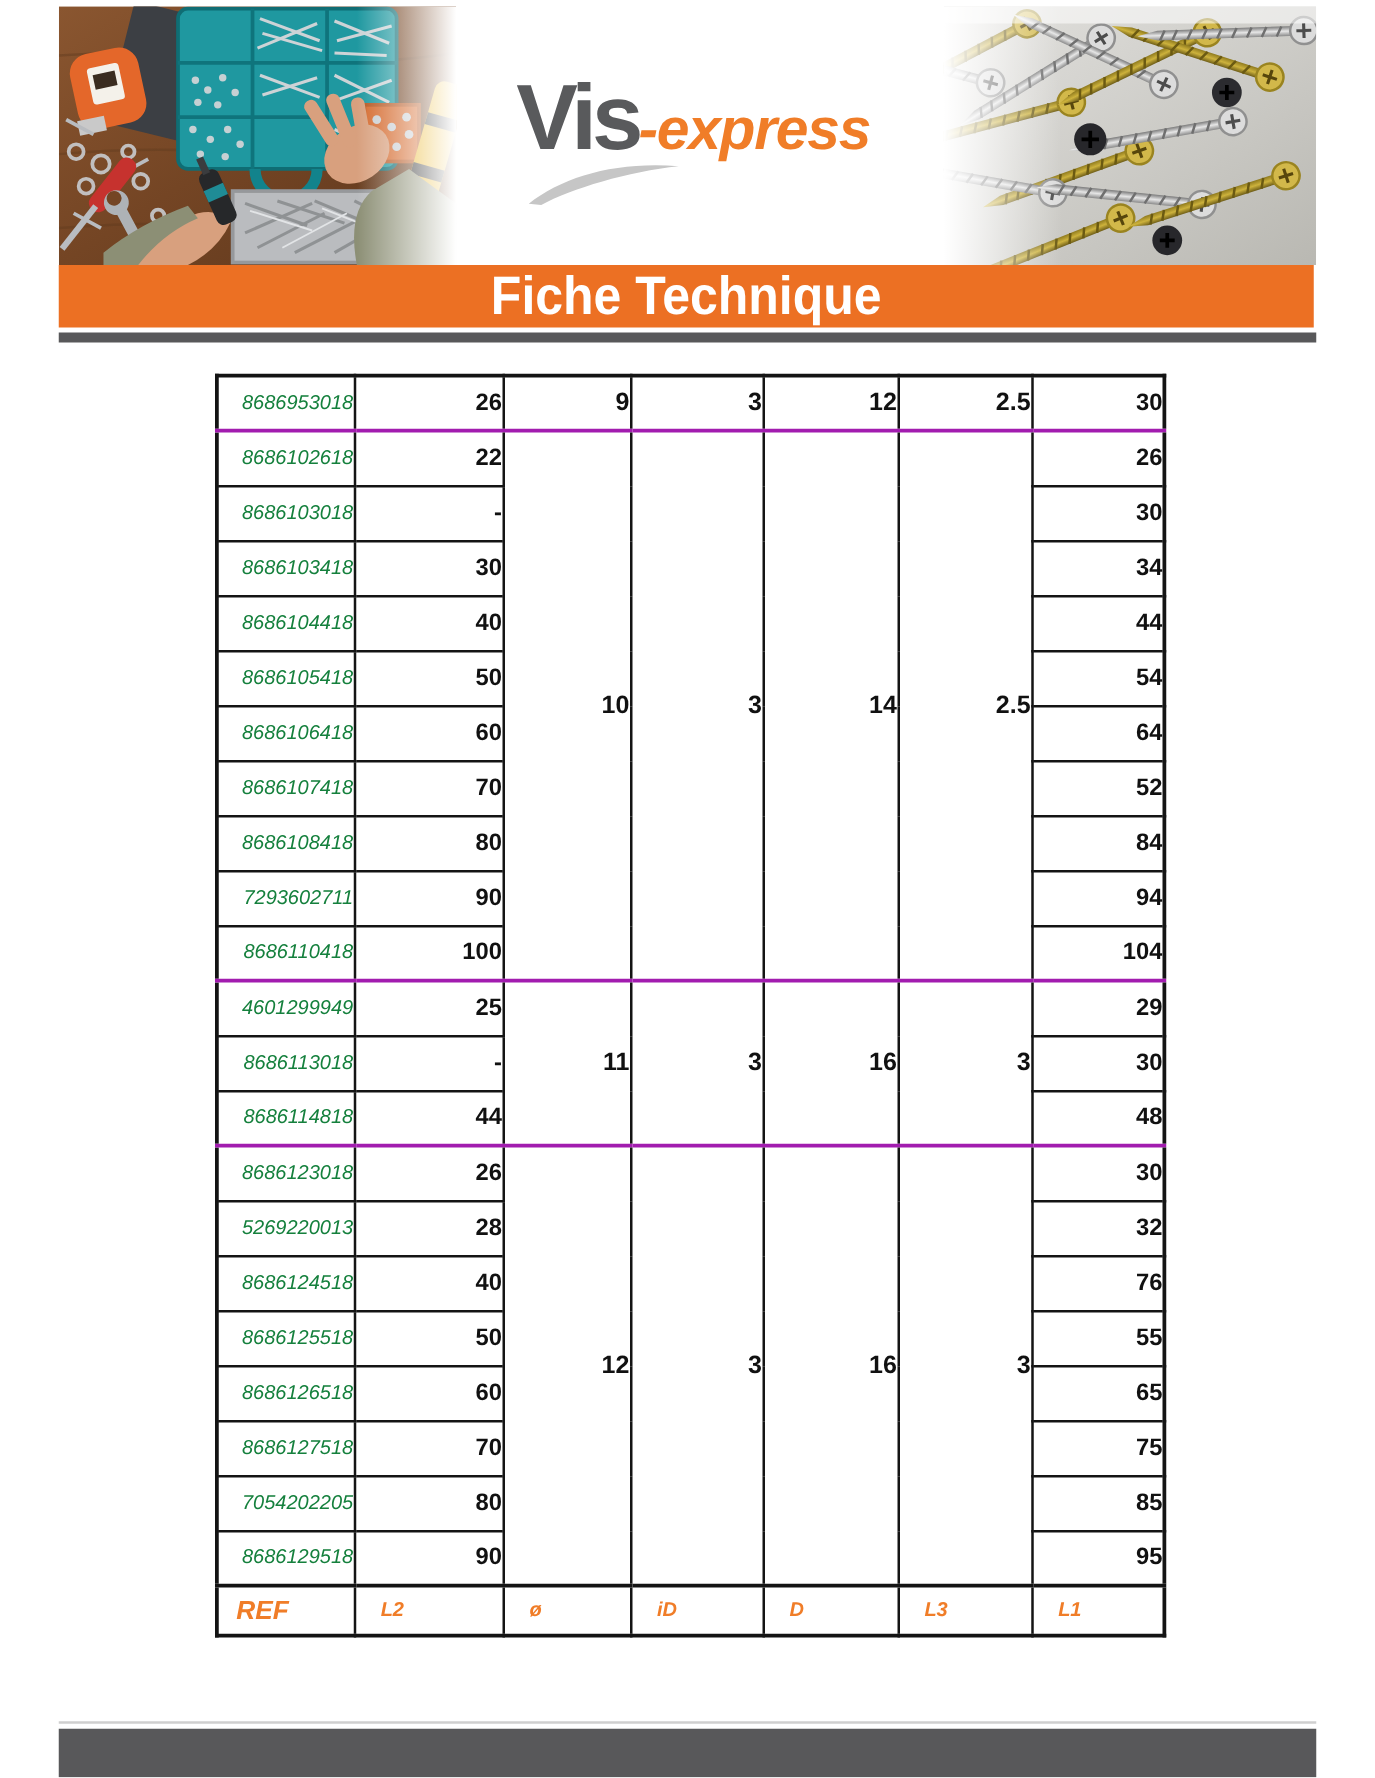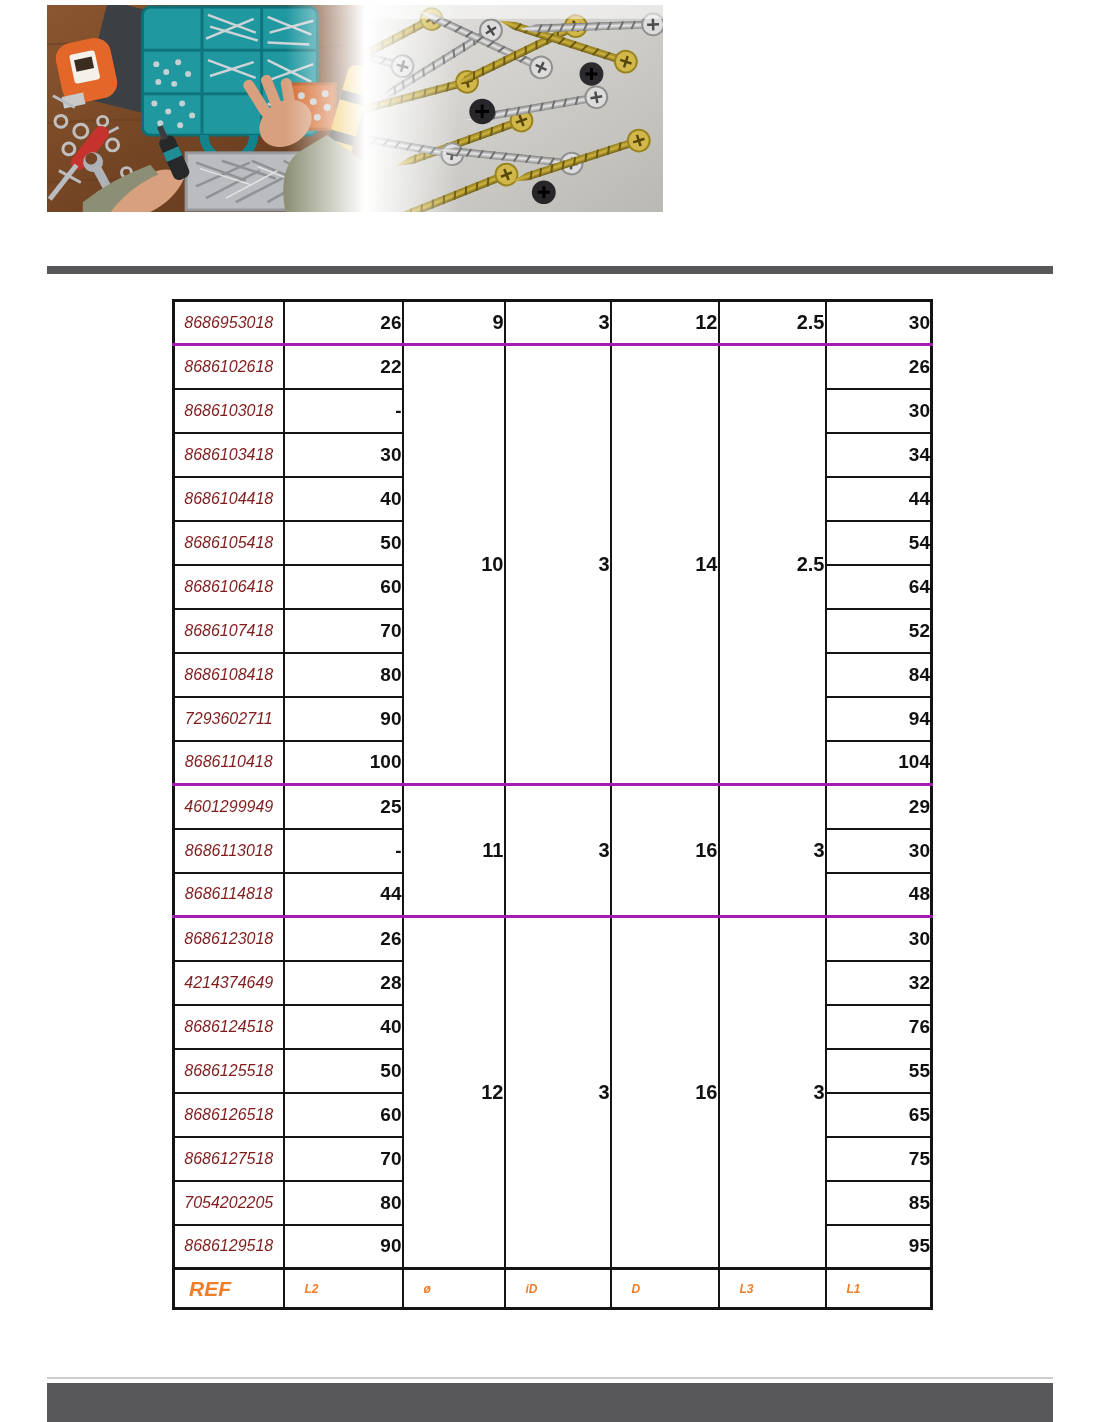--- a/index.html
+++ b/index.html
@@ -36,25 +36,25 @@
   }
   
   .table-wrap{position:absolute; left:172px; top:299px;}
   table{border-collapse:collapse; table-layout:fixed; width:758px; background:#ffffff;}
   td{border:2px solid #141414; padding:0; overflow:hidden; white-space:nowrap;}
   table{border:3px solid #141414;}
   tr{height:44px;}
   tr.labels{height:40px;}
   tr.section-start td{border-top:3px solid #a21caf;}
   tr.labels td{border-top:3px solid #141414;}
-  .c-ref{font-style:italic; font-size:16px; color:#7f1d1d; text-align:center;}
+  .c-ref{font-style:italic; font-size:16px; color:#15803d; text-align:right;}
   .c-val{font-weight:bold; font-size:19px; color:#111; text-align:right;}
   .c-shared{font-size:20px;}
   .c-label{
-    color:#f07d28; font-style:italic; font-weight:bold; font-size:12px;
+    color:#f07d28; font-style:italic; font-weight:bold; font-size:16px;
     text-align:left; padding-left:20px;
   }
   .c-label-ref{font-size:21px; padding-left:14px;}
   
   .footer-lightline{position:absolute; left:47px; top:1377px; width:1006px; height:2px; background:#cfcfcf;}
   .footer-bar{position:absolute; left:47px; top:1383px; width:1006px; height:39px; background:#58585a;}
 </style>
 </head>
 <body>
 
@@ -207,20 +207,28 @@
         <g transform="rotate(-24 128 156)">
           <rect x="120" y="132" width="17" height="46" rx="6" fill="#26282a"></rect>
           <rect x="120" y="146" width="17" height="10" fill="#1f8c96"></rect>
           <rect x="125" y="120" width="6" height="14" fill="#3a3c3e"></rect>
         </g>
 
         <rect x="240" y="0" width="80" height="210" fill="url(#fadeR)"></rect>
       </svg>
     </div>
 
+    <div class="logo-zone">
+      <div class="logo">
+        <span class="logo-vis">Vis</span><span class="logo-express">-express</span>
+      </div>
+      <svg class="swoosh" viewBox="0 0 132 42">
+        <path d="M6,40 C34,18 76,6 126,10 C86,14 40,28 16,41 Z" fill="#c6c6c6"></path>
+      </svg>
+    </div>
 
     <div class="photo photo-right">
       <svg viewBox="0 0 300 210" preserveAspectRatio="none">
         <defs>
           <linearGradient id="bgMetal" x1="0" y1="0" x2="1" y2="1">
             <stop offset="0" stop-color="#e3e2df"></stop>
             <stop offset="1" stop-color="#b9b8b2"></stop>
           </linearGradient>
           <linearGradient id="gGold" x1="0" y1="0" x2="1" y2="0">
             <stop offset="0" stop-color="#8f7a1e"></stop>
@@ -274,20 +282,23 @@
           <circle cx="180" cy="190" r="12" fill="#27272b"></circle>
           <path d="M174,190 h12 M180,184 v12" stroke="#000" stroke-width="3"></path>
         </g>
 
         <rect x="0" y="0" width="95" height="210" fill="url(#fadeL)"></rect>
         <rect x="0" y="0" width="300" height="14" fill="#ffffff" opacity="0.55"></rect>
       </svg>
     </div>
   </div>
 
+  <div class="banner">
+    <span>Fiche Technique</span>
+  </div>
   <div class="banner-underline"></div>
 
   <div class="table-wrap">
     <table>
       <colgroup>
         <col style="width:110px">
           <col style="width:119px">
           <col style="width:102px">
         <col style="width:106px">
           <col style="width:108px">
@@ -380,21 +391,21 @@
           <tr class="section-start">
             <td class="c-ref">8686123018</td>
             <td class="c-val">26</td>
             <td class="c-val c-shared" rowspan="8">12</td>
             <td class="c-val c-shared" rowspan="8">3</td>
             <td class="c-val c-shared" rowspan="8">16</td>
             <td class="c-val c-shared" rowspan="8">3</td>
             <td class="c-val">30</td>
           </tr>
           <tr>
-            <td class="c-ref">4214374649</td>
+            <td class="c-ref">5269220013</td>
             <td class="c-val">28</td>
             <td class="c-val">32</td>
           </tr>
           <tr>
             <td class="c-ref">8686124518</td>
             <td class="c-val">40</td>
             <td class="c-val">76</td>
           </tr>
           <tr>
             <td class="c-ref">8686125518</td>

